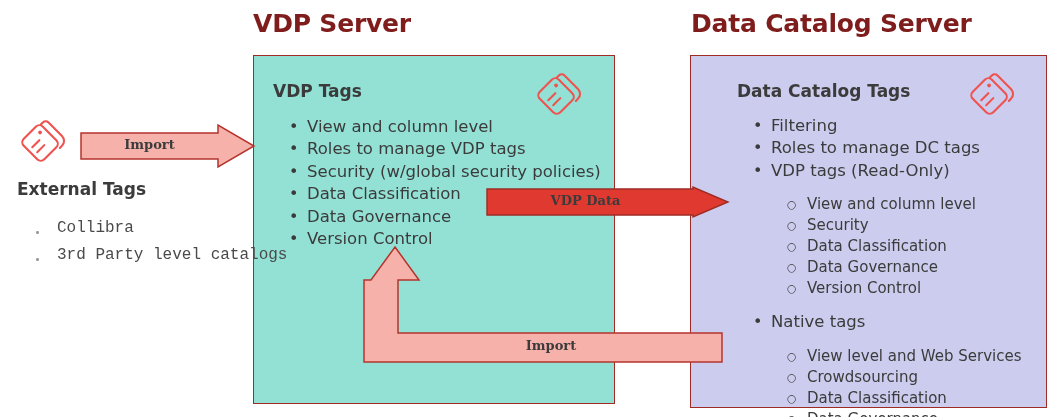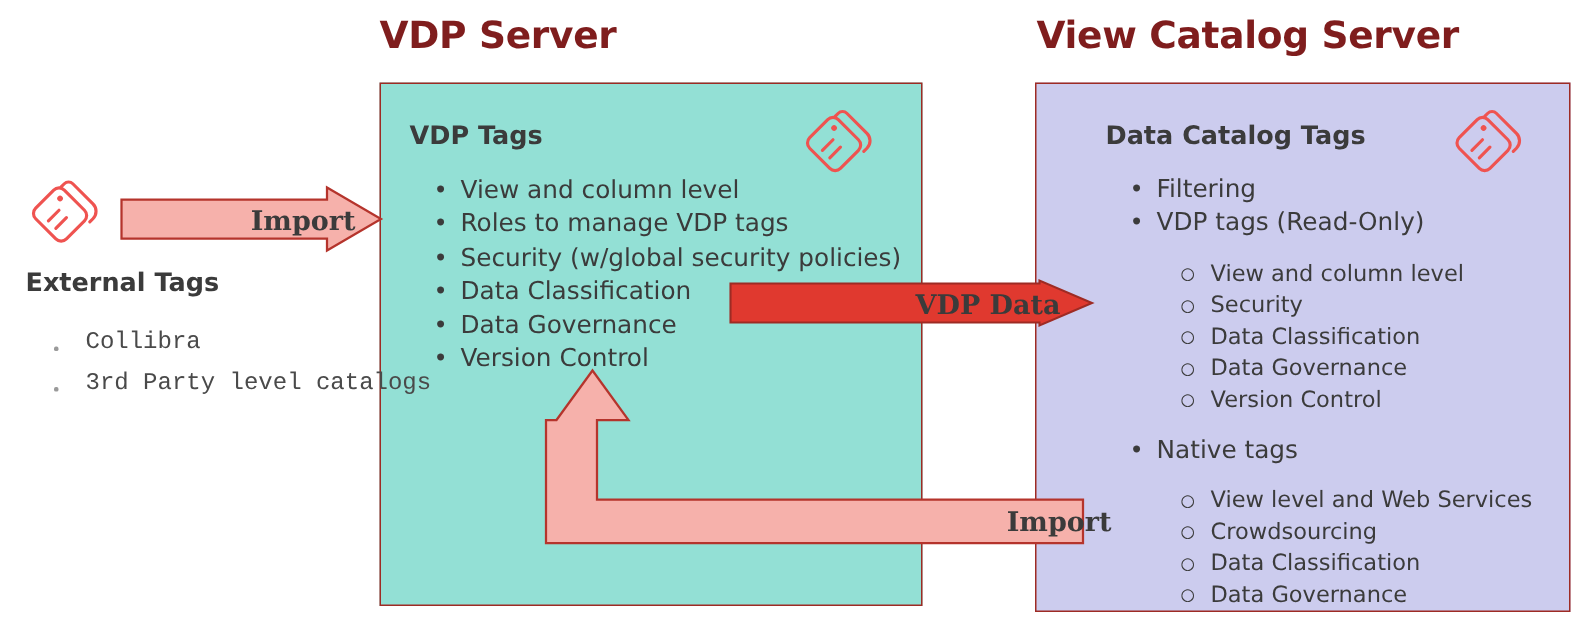--- a/index.html
+++ b/index.html
@@ -102,36 +102,36 @@
     width: 2.5px;
     height: 2.5px;
     background: #9a9a9a;
     border-radius: 50%;
   }
 
   
   .arrow-label {
     position: absolute;
     width: 100%;
-    text-align: right;
+    text-align: center;
     font-family: "DejaVu Serif", "Liberation Serif", serif;
     font-weight: bold;
-    font-size: 18px;
+    font-size: 13px;
     color: #3b3b3b;
     white-space: nowrap;
     pointer-events: none;
   }
   .arrow-svg { display: block; overflow: visible; }
 </style>
 </head>
 <body>
 
 <div class="abs section-title" style="left:253px; top:9px;">VDP Server</div>
 
-<div class="abs section-title" style="left:691px; top:9px;">View Catalog Server</div>
+<div class="abs section-title" style="left:691px; top:9px;">Data Catalog Server</div>
 
 <div class="abs server-box box-vdp" style="left:253px; top:55px; width:362px; height:349px;">
 
   <div class="abs box-heading" style="left:19px; top:25px;">VDP Tags</div>
 
   <ul class="tag-list abs" style="left:19px; top:48px;">
     <li><span class="li-text">View and column level</span></li>
     <li><span class="li-text">Roles to manage VDP tags</span></li>
     <li><span class="li-text">Security (w/global security policies)</span></li>
     <li><span class="li-text">Data Classification</span></li>
@@ -151,20 +151,21 @@
     </svg>
   </div>
 </div>
 
 <div class="abs server-box box-dc" style="left:690px; top:55px; width:357px; height:353px;">
 
   <div class="abs box-heading" style="left:46px; top:25px;">Data Catalog Tags</div>
 
   <ul class="tag-list abs" style="left:46px; top:47px;">
     <li><span class="li-text">Filtering</span></li>
+    <li><span class="li-text">Roles to manage DC tags</span></li>
     <li>
       <span class="li-text">VDP tags (Read-Only)</span>
       <ul class="sub-list">
         <li>View and column level</li>
         <li>Security</li>
         <li>Data Classification</li>
         <li>Data Governance</li>
         <li>Version Control</li>
       </ul>
     </li>

